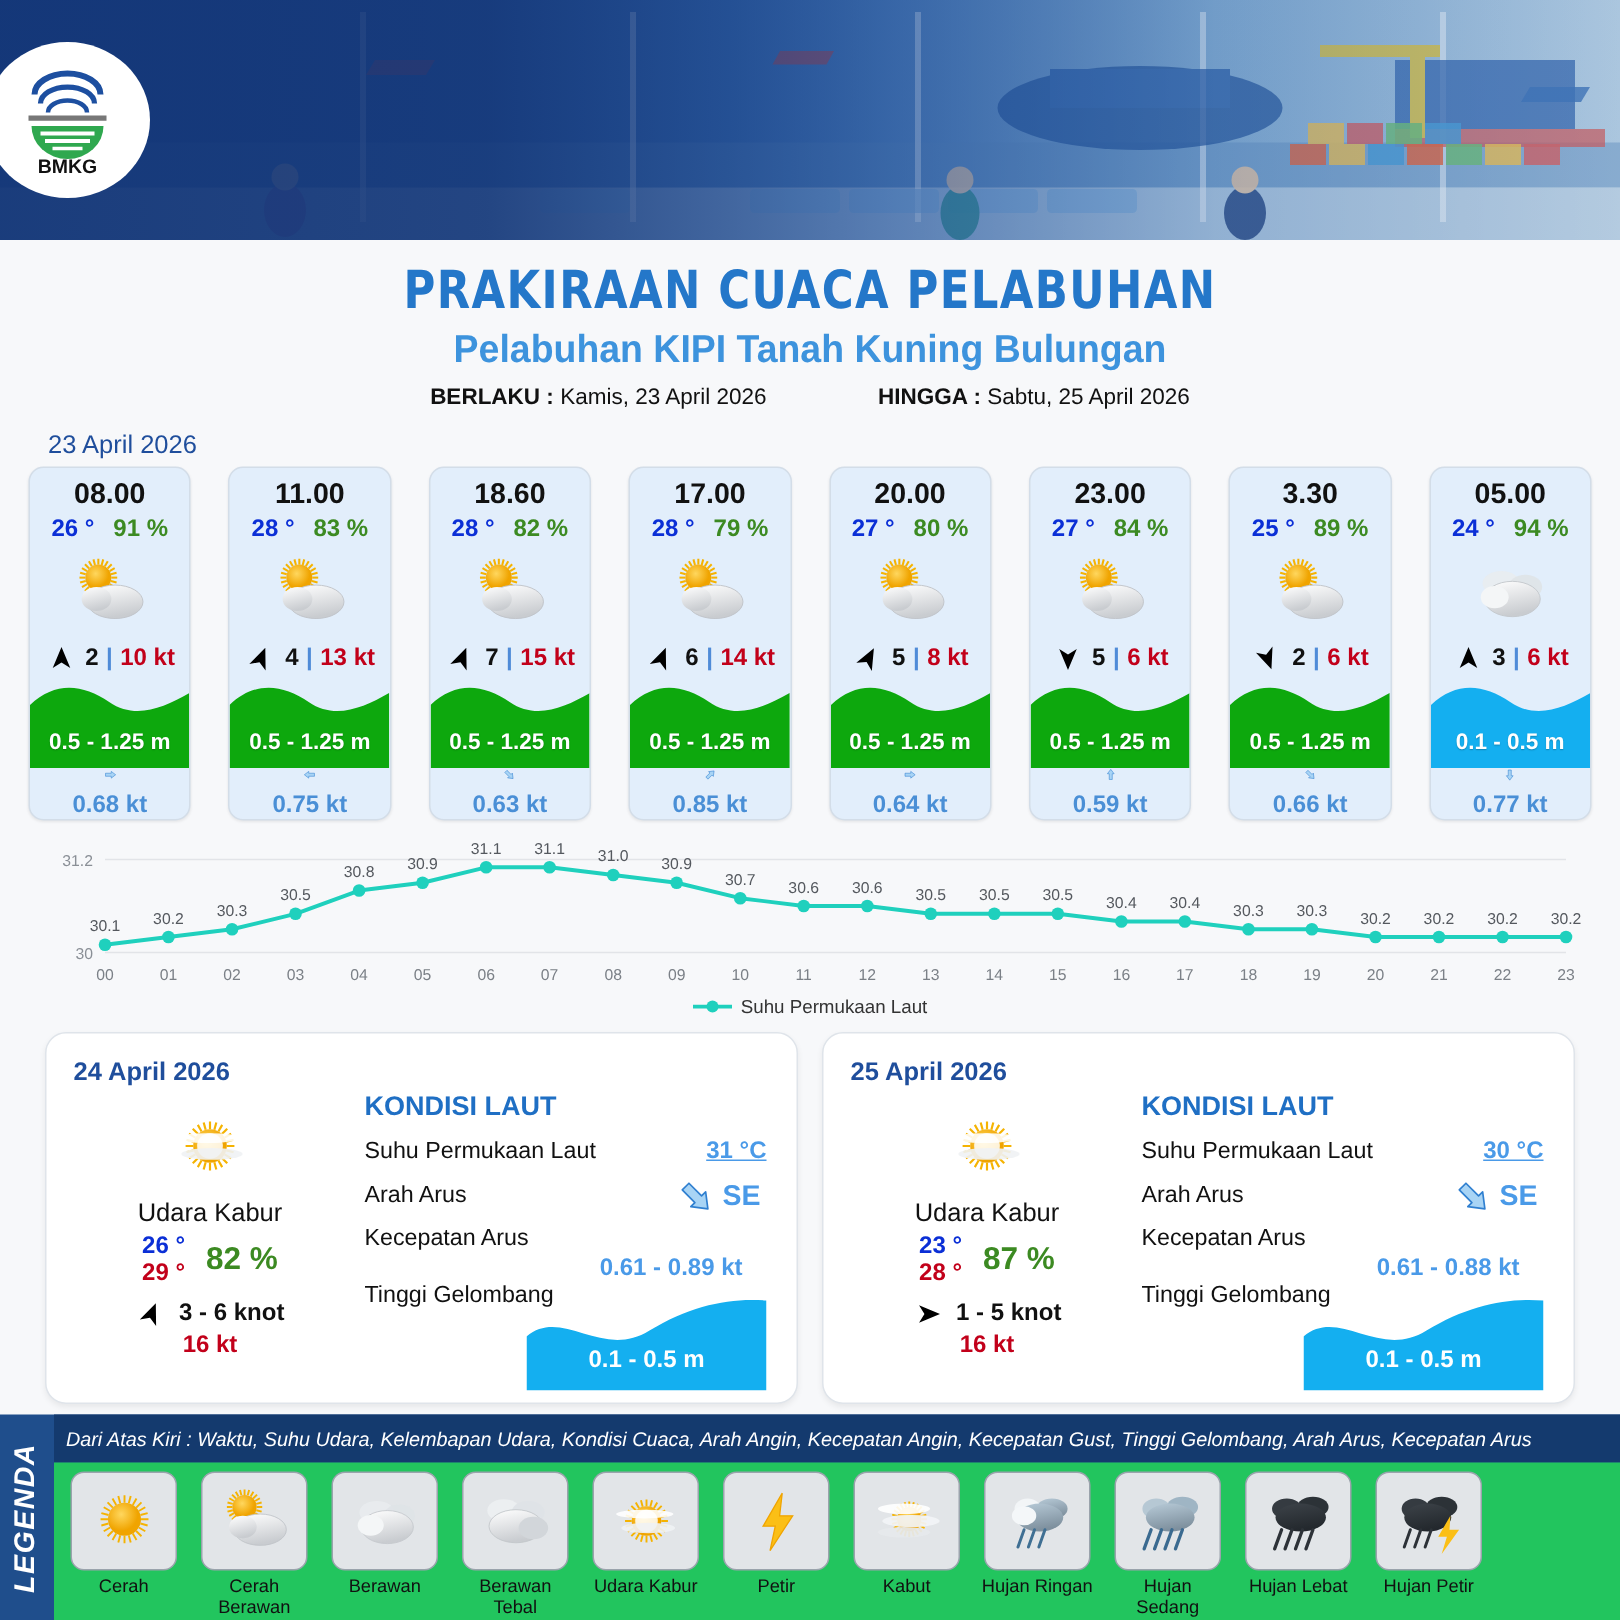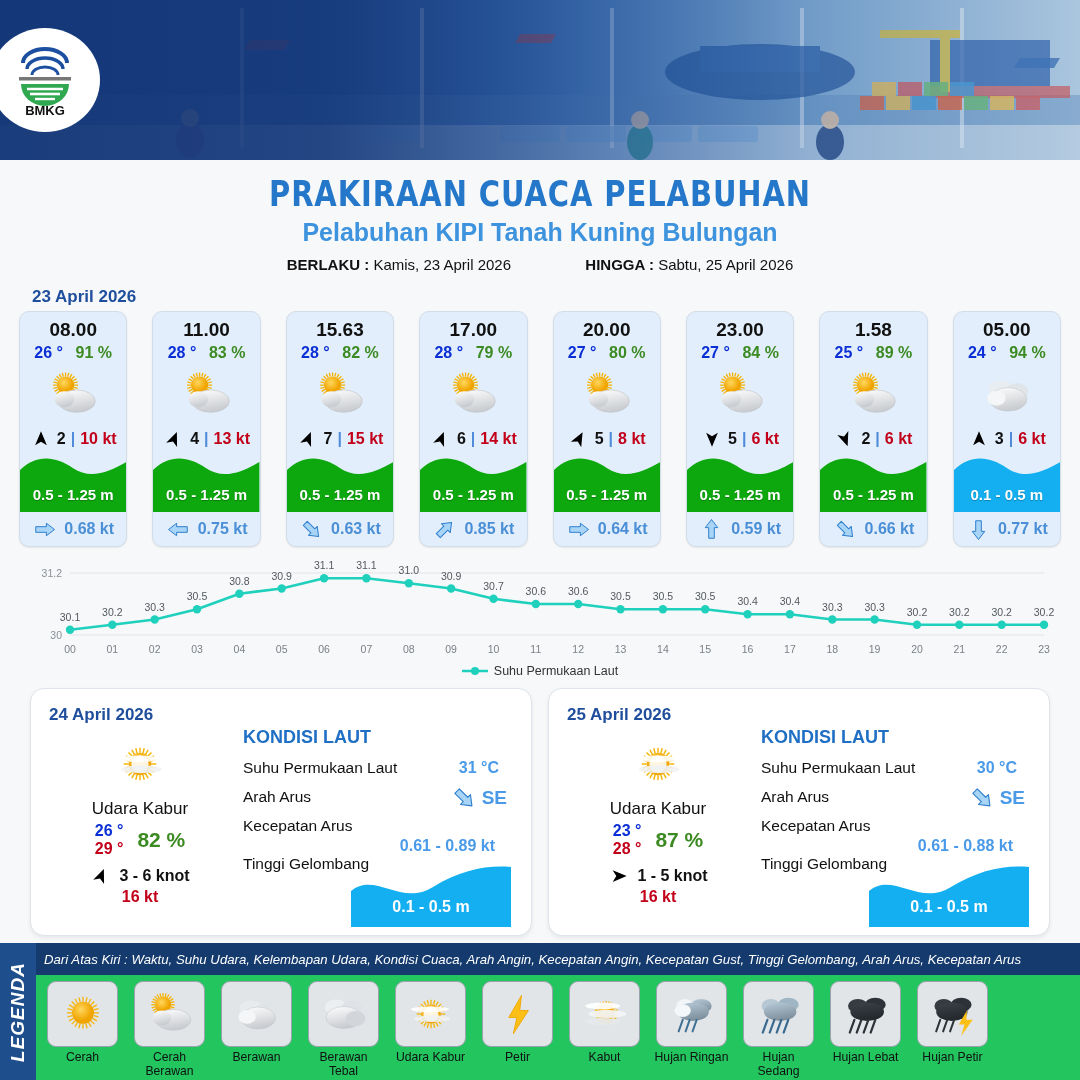--- a/index.html
+++ b/index.html
@@ -53,21 +53,21 @@
   .title-sub {
     font-size:26px; font-weight:bold; color:#3d93dd; margin-top:3px;
     transform: scaleX(.96); transform-origin:center;
   }
   .validity { margin-top:8px; font-size:15px; color:#111; }
   .validity span.lbl { font-weight:bold; }
   .validity .gap { display:inline-block; width:66px; }
 
   
   .date-label {
-    margin:14px 0 4px 32px; font-size:17px; font-weight:bold; color:#1f4e9c;
+    margin:14px 0 4px 32px; font-size:17px; font-weight:normal; color:#1f4e9c;
   }
   .cards { display:flex; gap:25px; padding:0 19px; }
   .card {
     width:127px; background:#e2eefb; border:1px solid #d3dde8; border-radius:10px;
     overflow:hidden; position:relative; box-shadow:0 1px 2px rgba(0,0,0,.08);
   }
   .c-time { text-align:center; font-size:19px; font-weight:bold; color:#111; padding-top:7px; }
   .c-th { display:flex; justify-content:space-around; align-items:baseline; padding:3px 8px 0; }
   .c-temp { color:#0b2fd6; font-size:16px; font-weight:bold; }
   .c-hum { color:#3c8a22; font-size:16px; font-weight:bold; }
@@ -76,21 +76,21 @@
   .c-wind .dir { width:22px; height:18px; display:block; }
   .c-wind .deg { font-size:16px; font-weight:bold; color:#111; }
   .c-wind .bar { color:#4f8bd8; font-weight:bold; font-size:16px; }
   .c-wind .kt { color:#c2001a; font-size:16px; font-weight:bold; }
   .wave-wrap { position:relative; height:62px; margin-top:-2px; }
   .wave-wrap svg { display:block; width:100%; height:62px; }
   .wave-txt {
     position:absolute; left:0; right:0; bottom:9px; text-align:center;
     color:#fff; font-size:15px; font-weight:bold; text-shadow:0 1px 1px rgba(0,0,0,.25);
   }
-  .c-cur { display:flex; align-items:center; justify-content:center; gap:7px; height:34px; }
+  .c-cur { display:flex; align-items:center; justify-content:center; gap:7px; height:34px;flex-direction:column; }
   .c-cur .curtxt { color:#4a8fd6; font-size:16px; font-weight:bold; }
 
   
   .chart-box { margin:8px 18px 0; position:relative; height:108px; }
   .chart-svg { display:block; }
   .chart-legend {
     text-align:center; font-size:12.5px; color:#333; margin-top:1px;
     display:flex; align-items:center; justify-content:center; gap:6px;
   }
 
@@ -109,21 +109,21 @@
   .d-tmin { color:#0b2fd6; font-size:16px; font-weight:bold; }
   .d-tmax { color:#c2001a; font-size:16px; font-weight:bold; }
   .d-hum { color:#3c8a22; font-size:21px; font-weight:bold; }
   .d-wind { display:flex; align-items:center; justify-content:center; gap:7px; margin-top:8px;text-align:center; }
   .d-wind .wtxt { font-size:16px; font-weight:bold; color:#111; }
   .d-gust { color:#c2001a; font-size:16px; font-weight:bold; margin-top:3px; }
   .d-right { position:absolute; left:212px; right:14px; top:38px; bottom:10px; }
   .d-kl { color:#1f6fc4; font-weight:bold; font-size:18px; }
   .d-row { margin-top:11px; position:relative; font-size:15.5px; color:#111; }
   .d-val { color:#4a9ae8; font-weight:bold; font-size:16px; }
-  .sst-val { position:absolute; right:18px; top:0; }
+  .sst-val { position:absolute; right:6px; top:0;text-decoration:underline; }
   .arus-val { position:absolute; right:10px; top:-4px; display:flex; align-items:center; gap:4px;justify-content:flex-end; }
   .kec-val { position:absolute; right:22px; top:20px; }
   .wave-big { position:absolute; right:6px; bottom:-2px; width:160px; height:62px; }
   .wave-big-txt {
     position:absolute; left:0; right:0; bottom:11px; text-align:center;
     color:#fff; font-weight:bold; font-size:16px;
   }
 
   
   .legend-strip { position:absolute; left:0; bottom:0; width:1080px; height:137px; background:#1f4e8c; }
@@ -405,21 +405,21 @@
      <div class="c-cur">
        <svg viewBox="0 0 40 40" width="25" height="25">
     <g transform="rotate(270 20 20)">
       <path d="M20 4 L30 17 L24.5 17 L24.5 34 L15.5 34 L15.5 17 L10 17 Z" fill="#a8d4f5" stroke="#2f7fd0" stroke-width="1.6" stroke-linejoin="round"></path>
     </g>
         </svg>
        <span class="curtxt">0.75 kt</span>
      </div>
     </div>
     <div class="card">
-      <div class="c-time">15.63</div>
+      <div class="c-time">18.60</div>
      <div class="c-th">
        <span class="c-temp">28 °</span>
        <span class="c-hum">82 %</span>
      </div>
      <div class="c-icon">
         <svg viewBox="0 0 100 100" width="62" height="62">
    <defs>
     <radialGradient id="sgcerah-berawan62" cx="40%" cy="35%">
       <stop offset="0" stop-color="#ffd75e"></stop>
               <stop offset="1" stop-color="#f0a400"></stop>
@@ -725,21 +725,21 @@
      <div class="c-cur">
        <svg viewBox="0 0 40 40" width="25" height="25">
     <g transform="rotate(0 20 20)">
       <path d="M20 4 L30 17 L24.5 17 L24.5 34 L15.5 34 L15.5 17 L10 17 Z" fill="#a8d4f5" stroke="#2f7fd0" stroke-width="1.6" stroke-linejoin="round"></path>
     </g>
         </svg>
        <span class="curtxt">0.59 kt</span>
      </div>
     </div>
     <div class="card">
-      <div class="c-time">1.58</div>
+      <div class="c-time">3.30</div>
      <div class="c-th">
        <span class="c-temp">25 °</span>
        <span class="c-hum">89 %</span>
      </div>
      <div class="c-icon">
         <svg viewBox="0 0 100 100" width="62" height="62">
    <defs>
     <radialGradient id="sgcerah-berawan62" cx="40%" cy="35%">
       <stop offset="0" stop-color="#ffd75e"></stop>
               <stop offset="1" stop-color="#f0a400"></stop>

